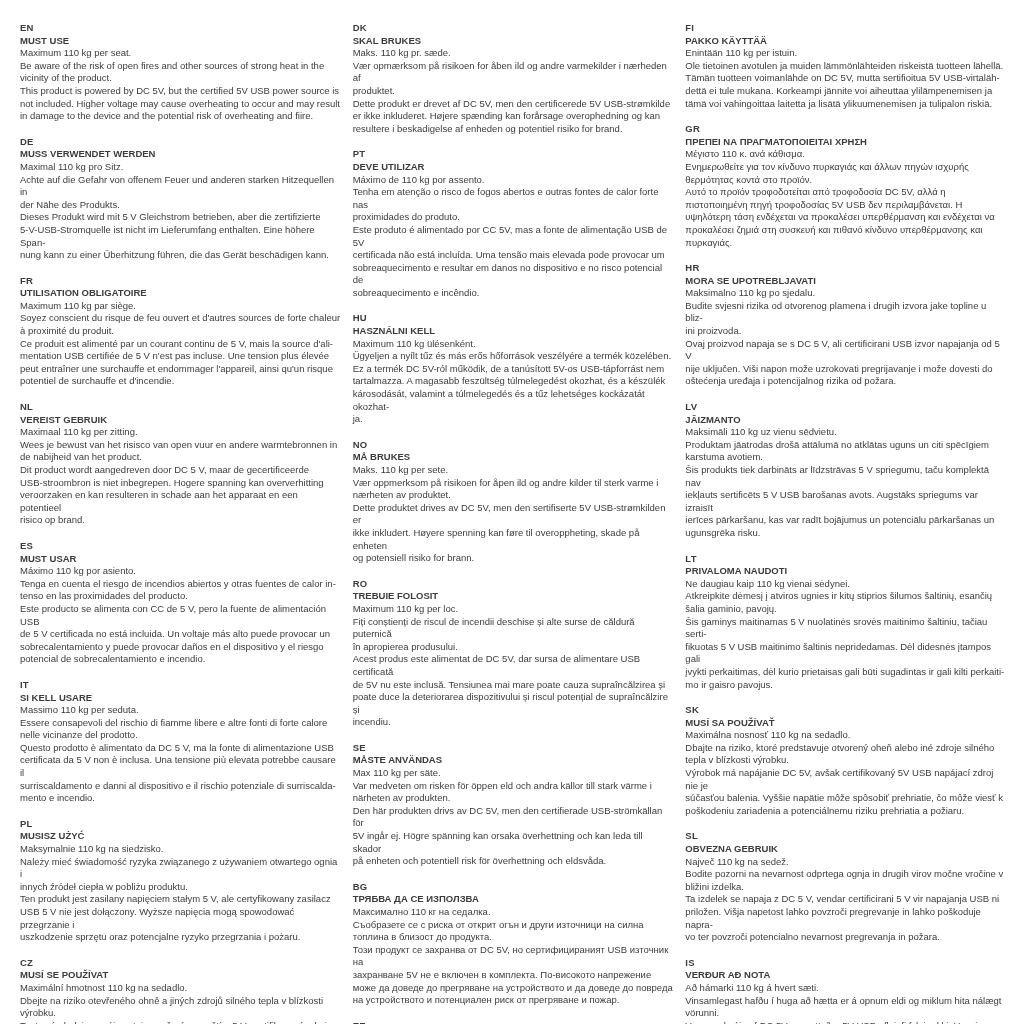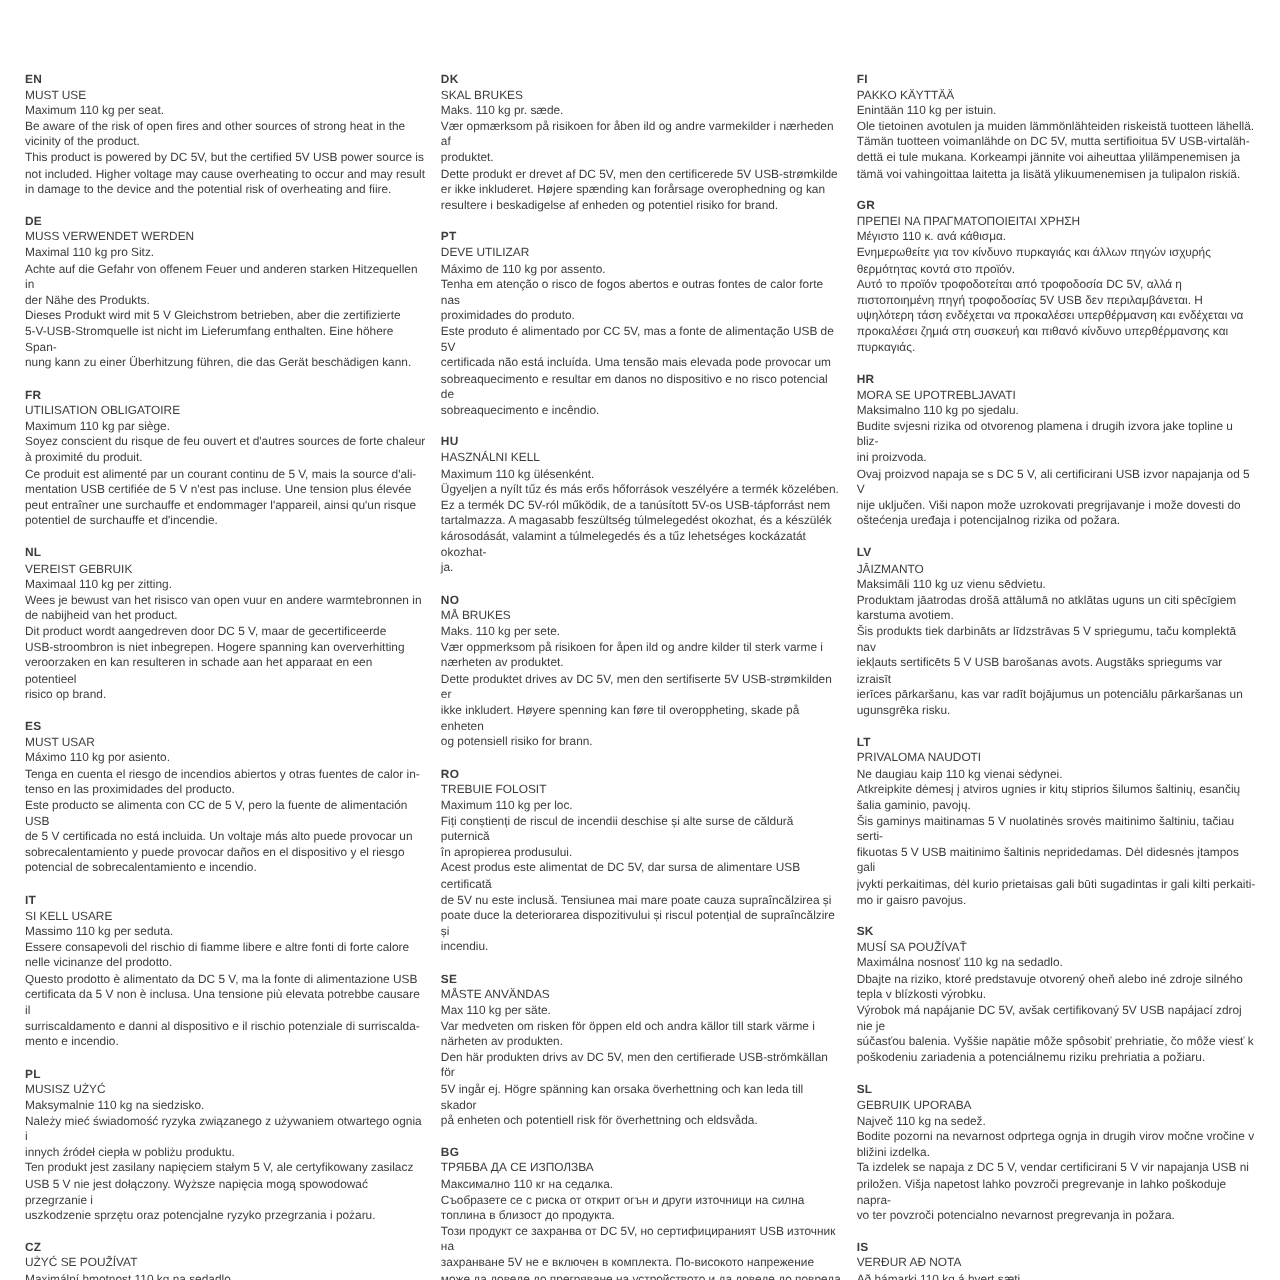--- a/index.html
+++ b/index.html
@@ -19,34 +19,34 @@
     box-sizing: border-box;
     width: 1024px;
     height: 1024px;
     padding: 22px 18px 10px 20px;
     display: flex;
     gap: 12px;
   }
   .col {
     flex: 1 1 0;
     min-width: 0;
-    margin-top: 36px;
   }
   .sec {
     margin-bottom: 13px;
   }
   .code {
     font-size: 9.5px;
     line-height: 12.6px;
     font-weight: bold;
     letter-spacing: 0.2px;
   }
   .heading {
     font-size: 9.5px;
     line-height: 12.6px;
+    font-weight: bold;
   }
   .body-text {
     font-size: 9.5px;
     line-height: 12.6px;
     white-space: pre-line;
   }
 </style>
 </head>
 <body>
 
@@ -122,21 +122,21 @@
       <div class="heading">MUSISZ UŻYĆ</div>
       <div class="body-text">Maksymalnie 110 kg na siedzisko.
 Należy mieć świadomość ryzyka związanego z używaniem otwartego ognia i
 innych źródeł ciepła w pobliżu produktu.
 Ten produkt jest zasilany napięciem stałym 5 V, ale certyfikowany zasilacz
 USB 5 V nie jest dołączony. Wyższe napięcia mogą spowodować przegrzanie i
 uszkodzenie sprzętu oraz potencjalne ryzyko przegrzania i pożaru.</div>
     </div>
     <div class="sec">
       <div class="code">CZ</div>
-      <div class="heading">UŻYĆ SE POUŽÍVAT</div>
+      <div class="heading">MUSÍ SE POUŽÍVAT</div>
       <div class="body-text">Maximální hmotnost 110 kg na sedadlo.
 Dbejte na riziko otevřeného ohně a jiných zdrojů silného tepla v blízkosti
 výrobku.
 Tento výrobek je napájen stejnosměrným napětím 5 V, certifikovaný zdroj
 napájení 5 V USB ale není součástí dodávky. Vyšší napětí může způsobit pře-
 hřátí a může mít za následek poškození zařízení a vést k potenciálnímu riziku
 přehřátí a požáru.</div>
     </div>
   </div>
 
@@ -279,21 +279,21 @@
       <div class="heading">MUSÍ SA POUŽÍVAŤ</div>
       <div class="body-text">Maximálna nosnosť 110 kg na sedadlo.
 Dbajte na riziko, ktoré predstavuje otvorený oheň alebo iné zdroje silného
 tepla v blízkosti výrobku.
 Výrobok má napájanie DC 5V, avšak certifikovaný 5V USB napájací zdroj nie je
 súčasťou balenia. Vyššie napätie môže spôsobiť prehriatie, čo môže viesť k
 poškodeniu zariadenia a potenciálnemu riziku prehriatia a požiaru.</div>
     </div>
     <div class="sec">
       <div class="code">SL</div>
-      <div class="heading">GEBRUIK UPORABA</div>
+      <div class="heading">OBVEZNA GEBRUIK</div>
       <div class="body-text">Največ 110 kg na sedež.
 Bodite pozorni na nevarnost odprtega ognja in drugih virov močne vročine v
 bližini izdelka.
 Ta izdelek se napaja z DC 5 V, vendar certificirani 5 V vir napajanja USB ni
 priložen. Višja napetost lahko povzroči pregrevanje in lahko poškoduje napra-
 vo ter povzroči potencialno nevarnost pregrevanja in požara.</div>
     </div>
     <div class="sec">
       <div class="code">IS</div>
       <div class="heading">VERÐUR AÐ NOTA</div>

